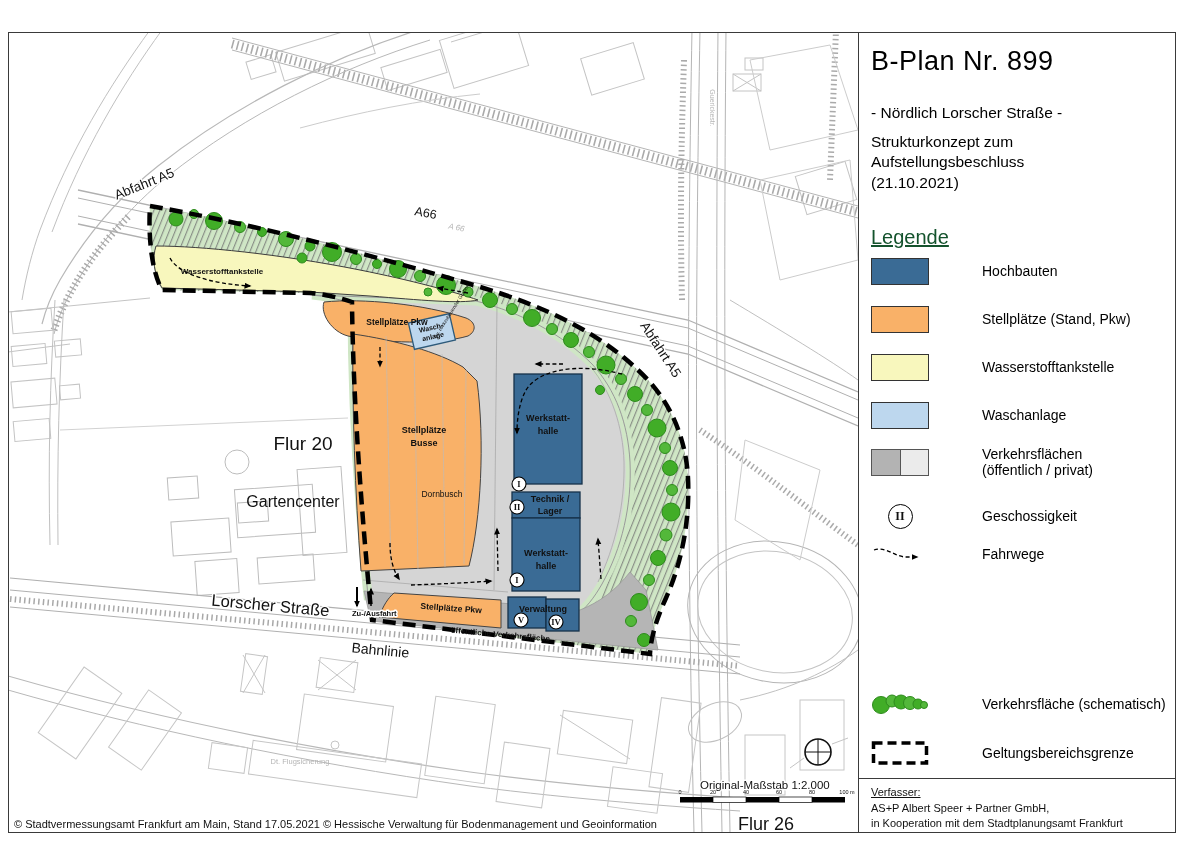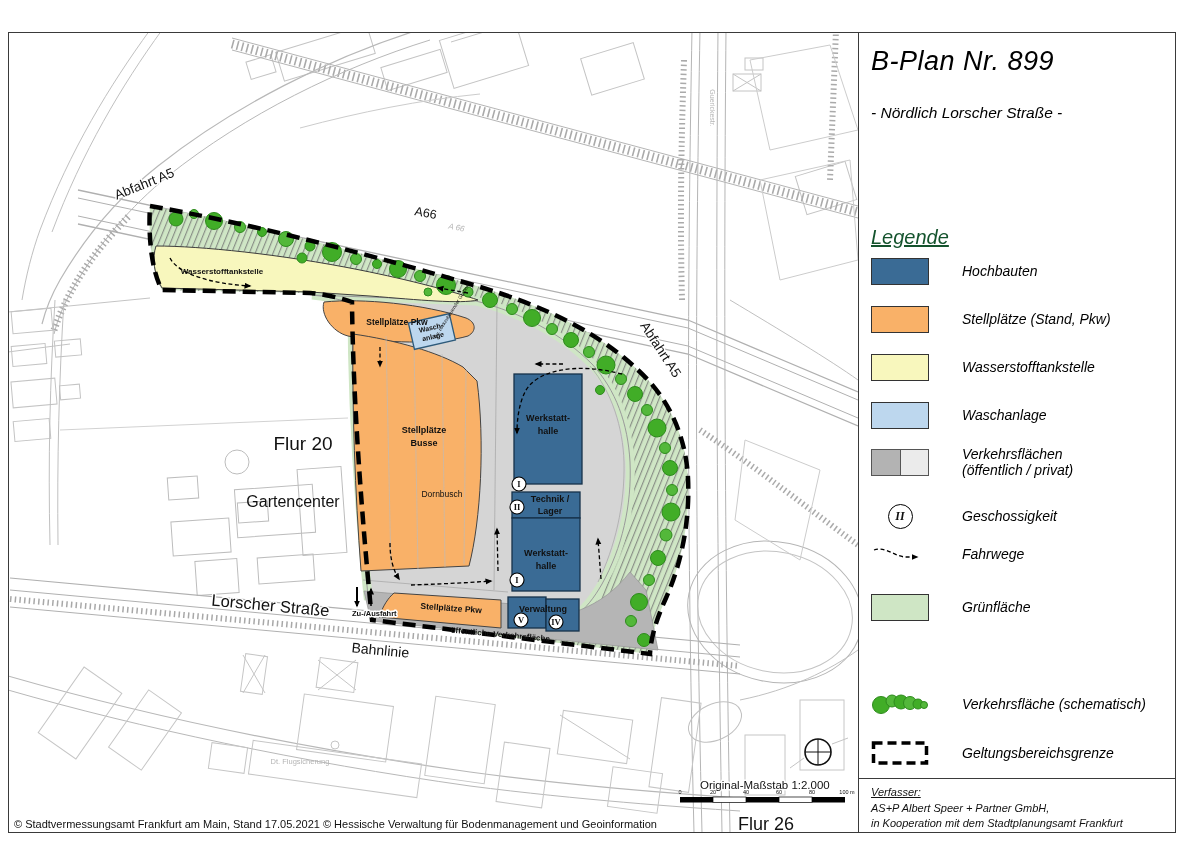--- a/index.html
+++ b/index.html
@@ -3,26 +3,26 @@
 <meta charset="utf-8">
 <style>
   html,body{margin:0;padding:0;background:#fff;}
   .page{position:relative;width:1200px;height:850px;background:#fff;overflow:hidden;
         font-family:"Liberation Sans",sans-serif;color:#111;}
   .frame{position:absolute;left:8px;top:32px;width:1168px;height:801px;
          border:1.5px solid #3a3a3a;box-sizing:border-box;pointer-events:none;}
   .mapsvg{position:absolute;left:0;top:0;}
   
   .panel{position:absolute;left:858px;top:32px;width:318px;height:801px;background:#fff;
-         border-left:1.5px solid #3a3a3a;box-sizing:border-box;font-style:italic;}
+         border-left:1.5px solid #3a3a3a;box-sizing:border-box;}
   .ptitle{position:absolute;left:12px;top:14px;font-size:27px;color:#000;letter-spacing:.5px;}
   .psub{position:absolute;left:12px;top:52px;font-size:15.5px;color:#000;margin-top:20px;}
   .pconcept{position:absolute;left:12px;top:100px;font-size:15.5px;line-height:1.32;color:#000;}
   .pleghead{position:absolute;left:12px;top:194px;font-size:20px;text-decoration:underline;color:#14532d;}
-  .lrow{position:absolute;left:12px;display:flex;align-items:center;}
+  .lrow{position:absolute;left:12px;display:flex;align-items:center;gap:20px;}
   .sw{width:58px;height:27px;border:1.2px solid #333;box-sizing:border-box;flex:none;}
   .sw.split{display:flex;border:1.2px solid #555;}
   .sw.split .h1{flex:1;background:#b3b3b3;border-right:1px solid #555;}
   .sw.split .h2{flex:1;background:#ebebeb;}
   .llabel{margin-left:33px;font-size:14px;color:#000;line-height:1.15;}
   .symwrap{width:58px;display:flex;justify-content:center;flex:none;}
   .gcircle{width:23px;height:23px;border:1.7px solid #000;border-radius:50%;display:flex;
            align-items:center;justify-content:center;font-family:"Liberation Serif",serif;
            font-weight:bold;font-size:12px;}
   .verfasser{position:absolute;left:0;top:746px;width:100%;border-top:1.5px solid #3a3a3a;
@@ -315,20 +315,25 @@
       <line x1="790" y1="768" x2="804" y2="758" stroke="#c4c4c4"></line>
       <line x1="832" y1="744" x2="848" y2="738" stroke="#c4c4c4"></line>
     </g>
     <text x="14" y="828" font-size="11" class="halo">© Stadtvermessungsamt Frankfurt am Main, Stand 17.05.2021 © Hessische Verwaltung für Bodenmanagement und Geoinformation</text>
   </g>
 </svg>
 
 <div class="panel">
   <div class="ptitle">B-Plan Nr. 899</div>
   <div class="psub">- Nördlich Lorscher Straße -</div>
+  <div class="pconcept">
+    <div>Strukturkonzept zum</div>
+    <div>Aufstellungsbeschluss</div>
+    <div>(21.10.2021)</div>
+  </div>
   <div class="pleghead">Legende</div>
 
   <div class="lrow" style="top:226px">
     <span class="sw" style="background:#3a6b95"></span>
     <span class="llabel">Hochbauten</span>
   </div>
   <div class="lrow" style="top:274px">
     <span class="sw" style="background:#f9b168"></span>
     <span class="llabel">Stellplätze (Stand, Pkw)</span>
   </div>
@@ -356,24 +361,20 @@
     </span>
     <span class="llabel">Geschossigkeit</span>
   </div>
   <div class="lrow" style="top:512px">
     <span class="symwrap">
       <svg width="58" height="20">
         <path d="M3,6 C15,2 24,13 35,13 L46,13" fill="none" stroke="#000" stroke-width="1.3" stroke-dasharray="4 2.6" marker-end="url(#arrowB)"></path>
       </svg>
     </span>
     <span class="llabel">Fahrwege</span>
-  </div>
-  <div class="lrow" style="top:562px">
-    <span class="sw" style="background:#cfe6c5"></span>
-    <span class="llabel">Grünfläche</span>
   </div>
   <div class="lrow" style="top:658px">
     <svg width="58" height="28" style="flex:none">
       <g stroke="#2e8b1d" stroke-width="1">
         <circle cx="10" cy="15" r="8.5" fill="#41ad27"></circle>
             <circle cx="21" cy="11" r="6" fill="#53b83a"></circle>
         <circle cx="30" cy="12" r="7" fill="#41ad27"></circle>
             <circle cx="39" cy="13" r="6.5" fill="#53b83a"></circle>
         <circle cx="47" cy="14" r="5" fill="#41ad27"></circle>
             <circle cx="53" cy="15" r="3.5" fill="#53b83a"></circle>

